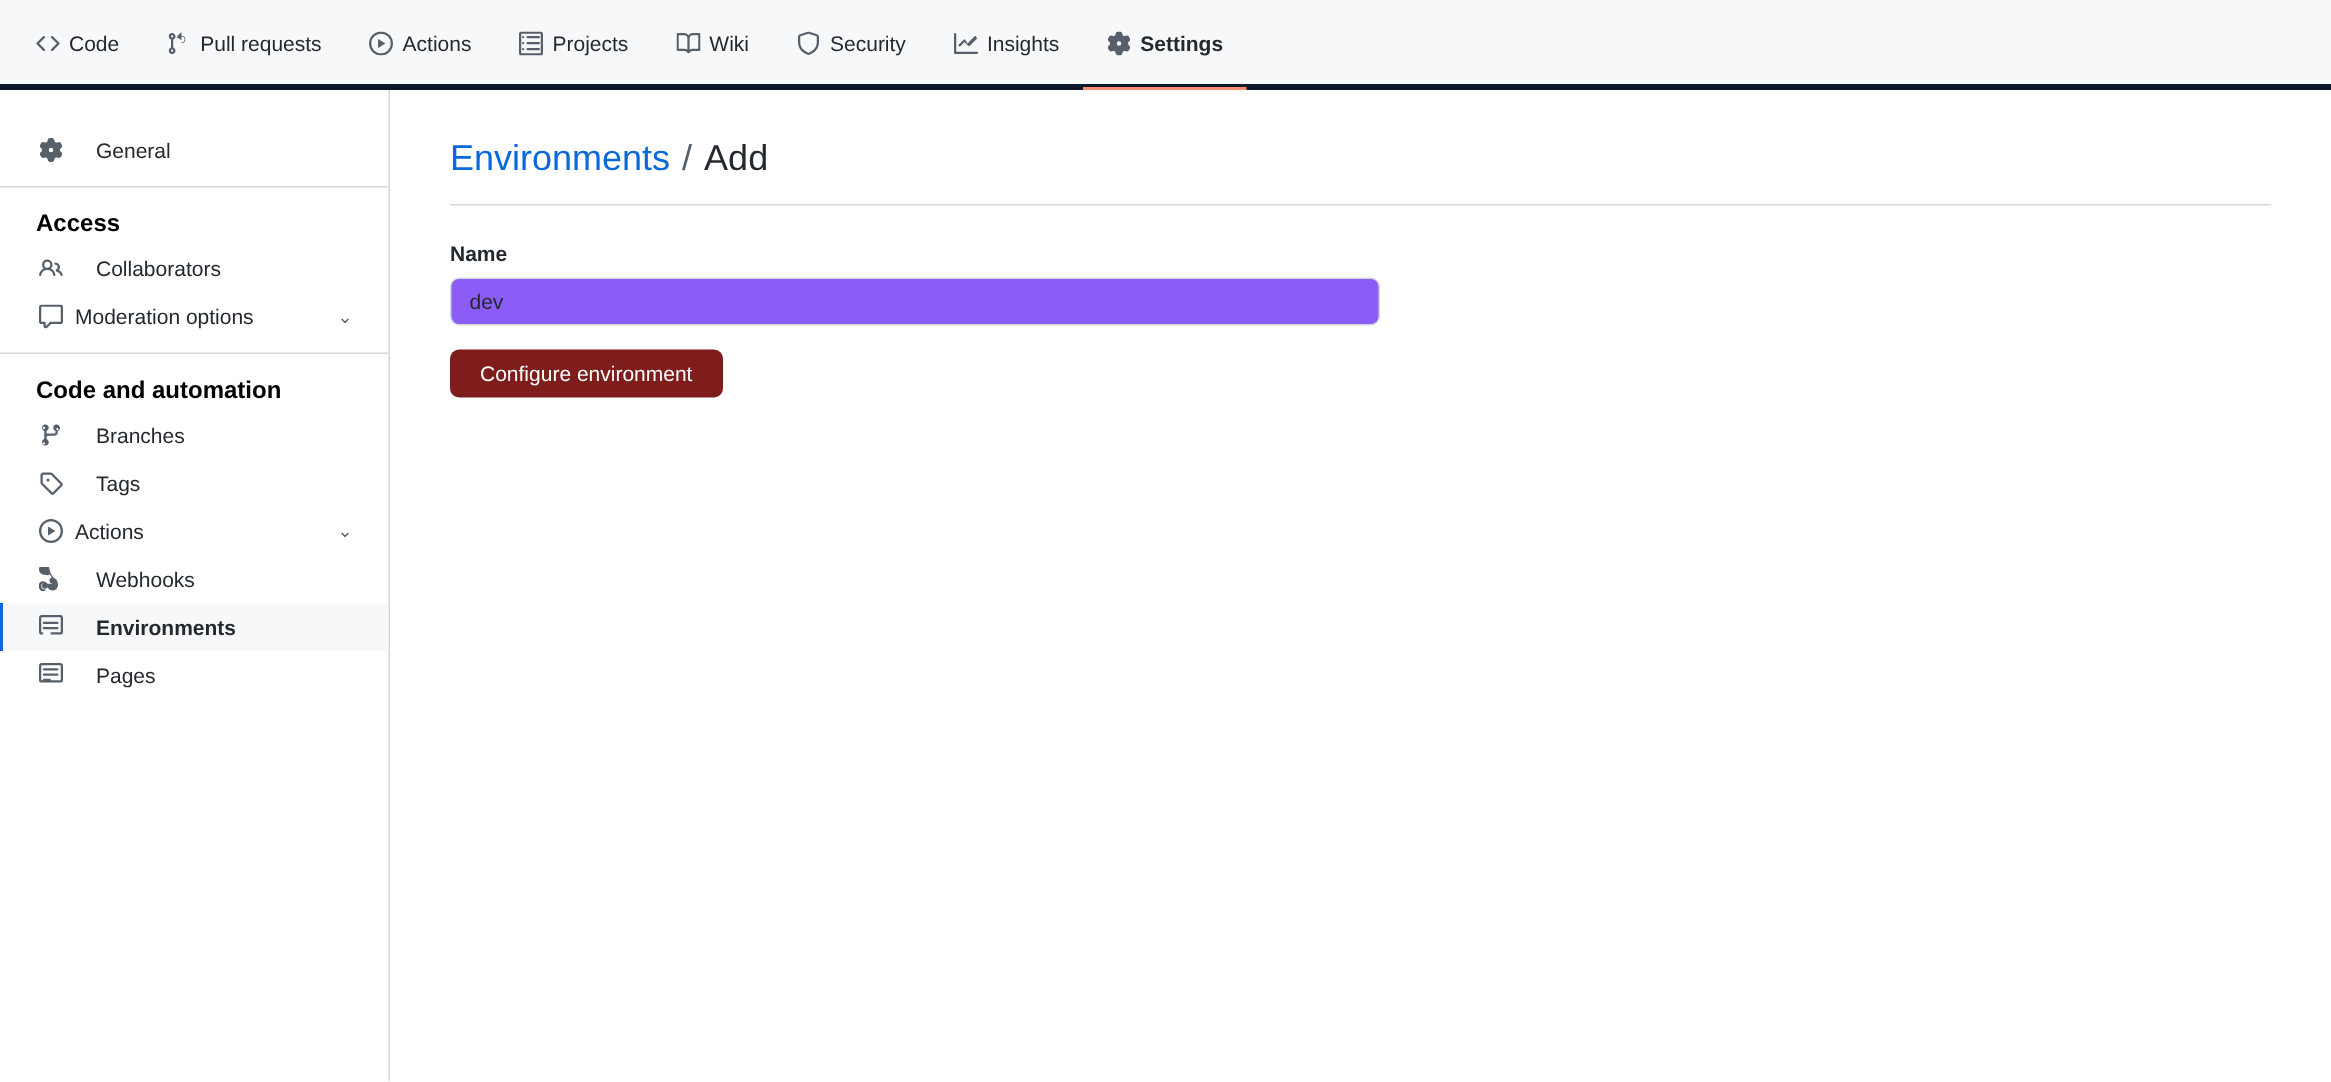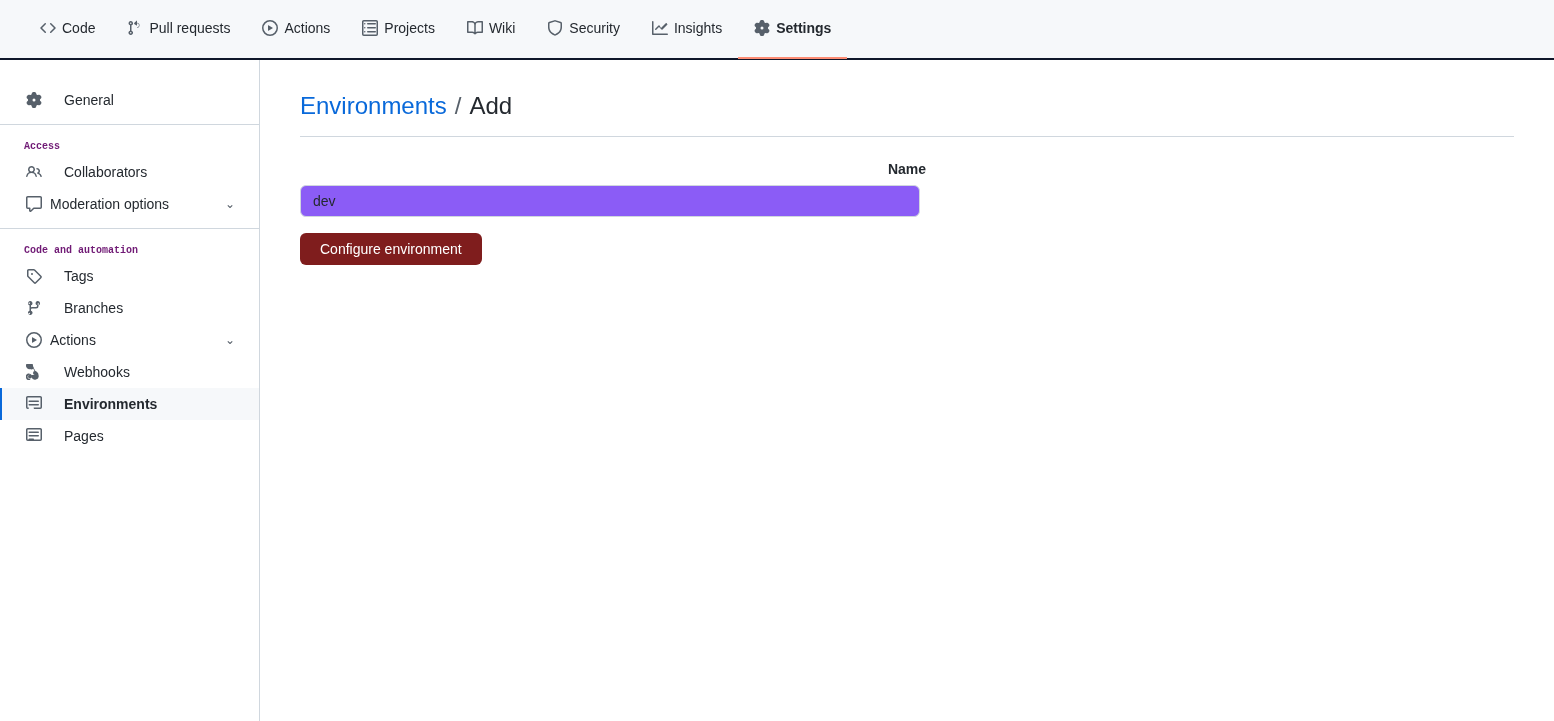--- a/index.html
+++ b/index.html
@@ -6,23 +6,22 @@
     body {
       font-family: -apple-system, BlinkMacSystemFont, "Segoe UI", Helvetica, Arial, sans-serif;
       font-size: 14px;
       color: #24292f;
       background: #fff;
     }
 
     
     .top-nav {
       display: flex;
-      align-items: center;
-      padding: 0 24px;
-      border-bottom: 2px solid #0f172a;
+      padding: 0 8px;
+      border-bottom: 4px solid #0f172a;
       height: 60px;
       background: #f6f8fa;
     }
     .nav-item {
       display: flex;
       align-items: center;
       gap: 6px;
       padding: 0 16px;
       height: 60px;
       font-size: 14px;
@@ -80,25 +79,24 @@
       color: #57606a;
       flex-shrink: 0;
     }
     .sidebar-divider {
       border: none;
       border-top: 1px solid #d0d7de;
       margin: 8px 0;
     }
     .sidebar-section-label {
       padding: 8px 24px 4px;
-      font-size: 10px;
+      font-size: 16px;
       font-weight: 600;
-      color: #701a75;
+      color: #000000;
       text-transform: none;
-      font-family: Liberation Mono, monospace;
     }
     .sidebar-item-row {
       display: flex;
       align-items: center;
       justify-content: space-between;
       width: 100%;
       text-align: right;
     }
     .sidebar-item-left {
       display: flex;
@@ -141,21 +139,20 @@
 
     .form-group {
       margin-top: 24px;
     }
     .form-label {
       display: block;
       font-weight: 600;
       font-size: 14px;
       margin-bottom: 8px;
       color: #24292f;
-      text-align: center;
     }
     .form-input {
       width: 620px;
       max-width: 100%;
       padding: 5px 12px;
       font-size: 14px;
       border: 1px solid #d0d7de;
       border-radius: 6px;
       outline: none;
       background: #8b5cf6;
@@ -290,33 +287,33 @@
       </div>
     </div>
 
     <hr class="sidebar-divider">
 
     <div class="sidebar-section-label">Code and automation</div>
 
     <div class="sidebar-item">
       <span class="sidebar-item-icon">
         <svg width="16" height="16" viewBox="0 0 16 16">
+            <path d="M9.5 3.25a2.25 2.25 0 1 1 3 2.122V6A2.5 2.5 0 0 1 10 8.5H6a1 1 0 0 0-1 1v1.128a2.251 2.251 0 1 1-1.5 0V5.372a2.25 2.25 0 1 1 1.5 0v1.836A2.492 2.492 0 0 1 6 7h4a1 1 0 0 0 1-1v-.628A2.25 2.25 0 0 1 9.5 3.25zM2.5 13.5a.75.75 0 1 0 1.5 0 .75.75 0 0 0-1.5 0zm9.75-10.25a.75.75 0 1 0 0 1.5.75.75 0 0 0 0-1.5zM2.5 3.25a.75.75 0 1 0 1.5 0 .75.75 0 0 0-1.5 0z"></path>
+          </svg>
+      </span>
+      <span>Branches</span>
+    </div>
+
+    <div class="sidebar-item">
+      <span class="sidebar-item-icon">
+        <svg width="16" height="16" viewBox="0 0 16 16">
             <path d="M1 7.775V2.75C1 1.784 1.784 1 2.75 1h5.025c.464 0 .91.184 1.238.513l6.25 6.25a1.75 1.75 0 0 1 0 2.474l-5.026 5.026a1.75 1.75 0 0 1-2.474 0l-6.25-6.25A1.752 1.752 0 0 1 1 7.775zm1.5 0c0 .066.026.13.073.177l6.25 6.25a.25.25 0 0 0 .354 0l5.025-5.025a.25.25 0 0 0 0-.354l-6.25-6.25a.25.25 0 0 0-.177-.073H2.75a.25.25 0 0 0-.25.25zM6 5a1 1 0 1 1 0 2 1 1 0 0 1 0-2z"></path>
           </svg>
       </span>
       <span>Tags</span>
-    </div>
-
-    <div class="sidebar-item">
-      <span class="sidebar-item-icon">
-        <svg width="16" height="16" viewBox="0 0 16 16">
-            <path d="M9.5 3.25a2.25 2.25 0 1 1 3 2.122V6A2.5 2.5 0 0 1 10 8.5H6a1 1 0 0 0-1 1v1.128a2.251 2.251 0 1 1-1.5 0V5.372a2.25 2.25 0 1 1 1.5 0v1.836A2.492 2.492 0 0 1 6 7h4a1 1 0 0 0 1-1v-.628A2.25 2.25 0 0 1 9.5 3.25zM2.5 13.5a.75.75 0 1 0 1.5 0 .75.75 0 0 0-1.5 0zm9.75-10.25a.75.75 0 1 0 0 1.5.75.75 0 0 0 0-1.5zM2.5 3.25a.75.75 0 1 0 1.5 0 .75.75 0 0 0-1.5 0z"></path>
-          </svg>
-      </span>
-      <span>Branches</span>
     </div>
 
     <div class="sidebar-item">
       <div class="sidebar-item-row">
         <div class="sidebar-item-left">
           <span class="sidebar-item-icon">
             <svg width="16" height="16" viewBox="0 0 16 16">
                 <path d="M8 0a8 8 0 1 1 0 16A8 8 0 0 1 8 0zM1.5 8a6.5 6.5 0 1 0 13 0 6.5 6.5 0 0 0-13 0zm4.879-2.773 4.264 2.559a.25.25 0 0 1 0 .428l-4.264 2.559A.25.25 0 0 1 6 10.559V5.442a.25.25 0 0 1 .379-.215z"></path>
               </svg>
           </span>

